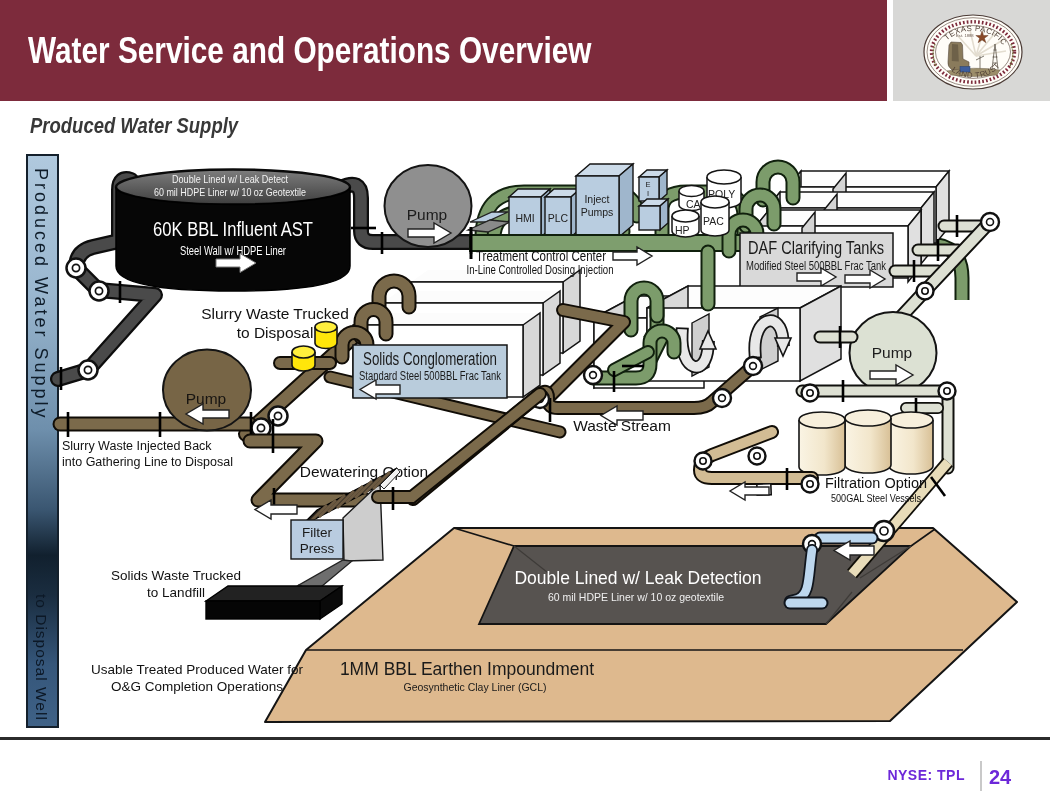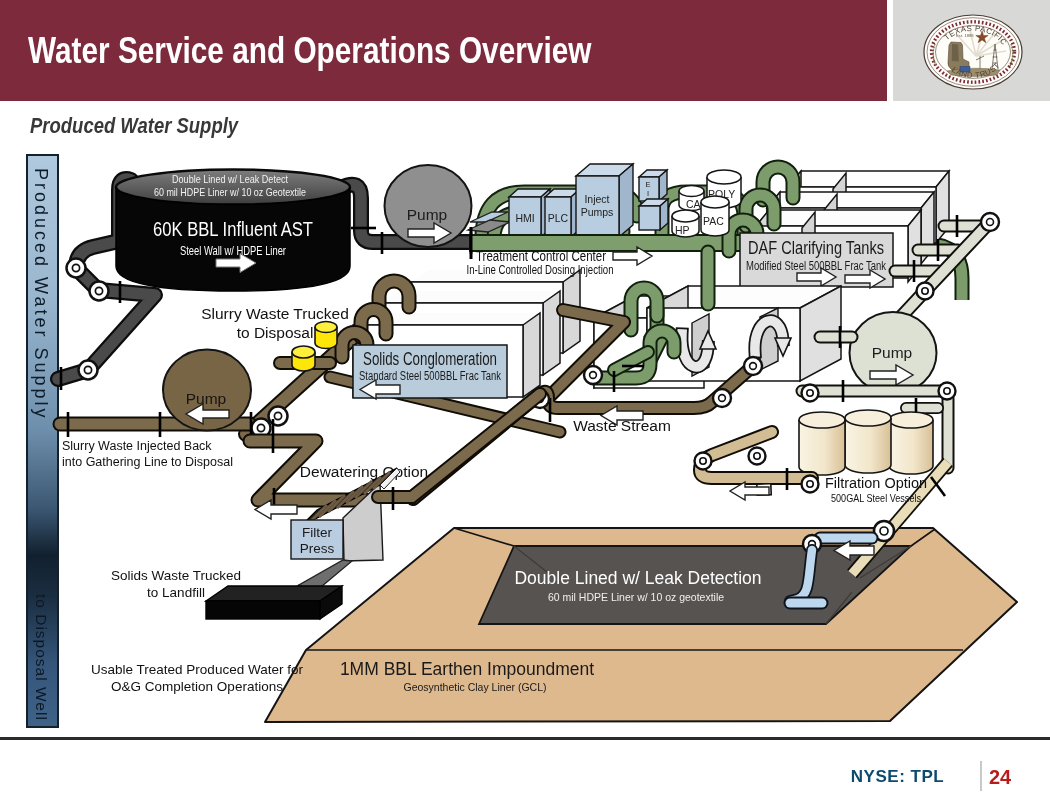--- a/index.html
+++ b/index.html
@@ -628,17 +628,17 @@
 <path id="sealBot" d="M23.5,51 A31,24.5 0 0 0 82.5,51" fill="none"></path>
 <text font-size="7.8" fill="#4f3f35" font-family="Liberation Serif,serif" letter-spacing="0.5"><textPath href="#sealBot" startOffset="18%">LAND TRUST</textPath></text>
 
 <path d="M16,56 Q11,45 15,34" fill="none" stroke="#74713f" stroke-width="1.4" stroke-dasharray="2,1"></path>
 
 <path d="M90,56 Q95,45 91,34" fill="none" stroke="#74713f" stroke-width="1.4" stroke-dasharray="2,1"></path>
 </svg>
 
 <div class="abs" style="left:0;top:737px;width:1050px;height:3px;background:#2b2b2b"></div>
 
-<div class="abs" style="left:830px;top:767px;width:135px;text-align:center;color:#0c4a6e;font-weight:bold;font-size:17px;letter-spacing:0.5px">NYSE: TPL</div>
+<div class="abs" style="left:830px;top:767px;width:135px;text-align:right;color:#6d28d9;font-weight:bold;font-size:14px;letter-spacing:0.5px">NYSE: TPL</div>
 
 <div class="abs" style="left:980px;top:761px;width:2px;height:30px;background:#c9c9c9"></div>
 
-<div class="abs" style="left:989px;top:766px;color:#b91c1c;font-weight:bold;font-size:20px">24</div>
+<div class="abs" style="left:989px;top:766px;color:#6d28d9;font-weight:bold;font-size:20px">24</div>
 
 </body></html>

